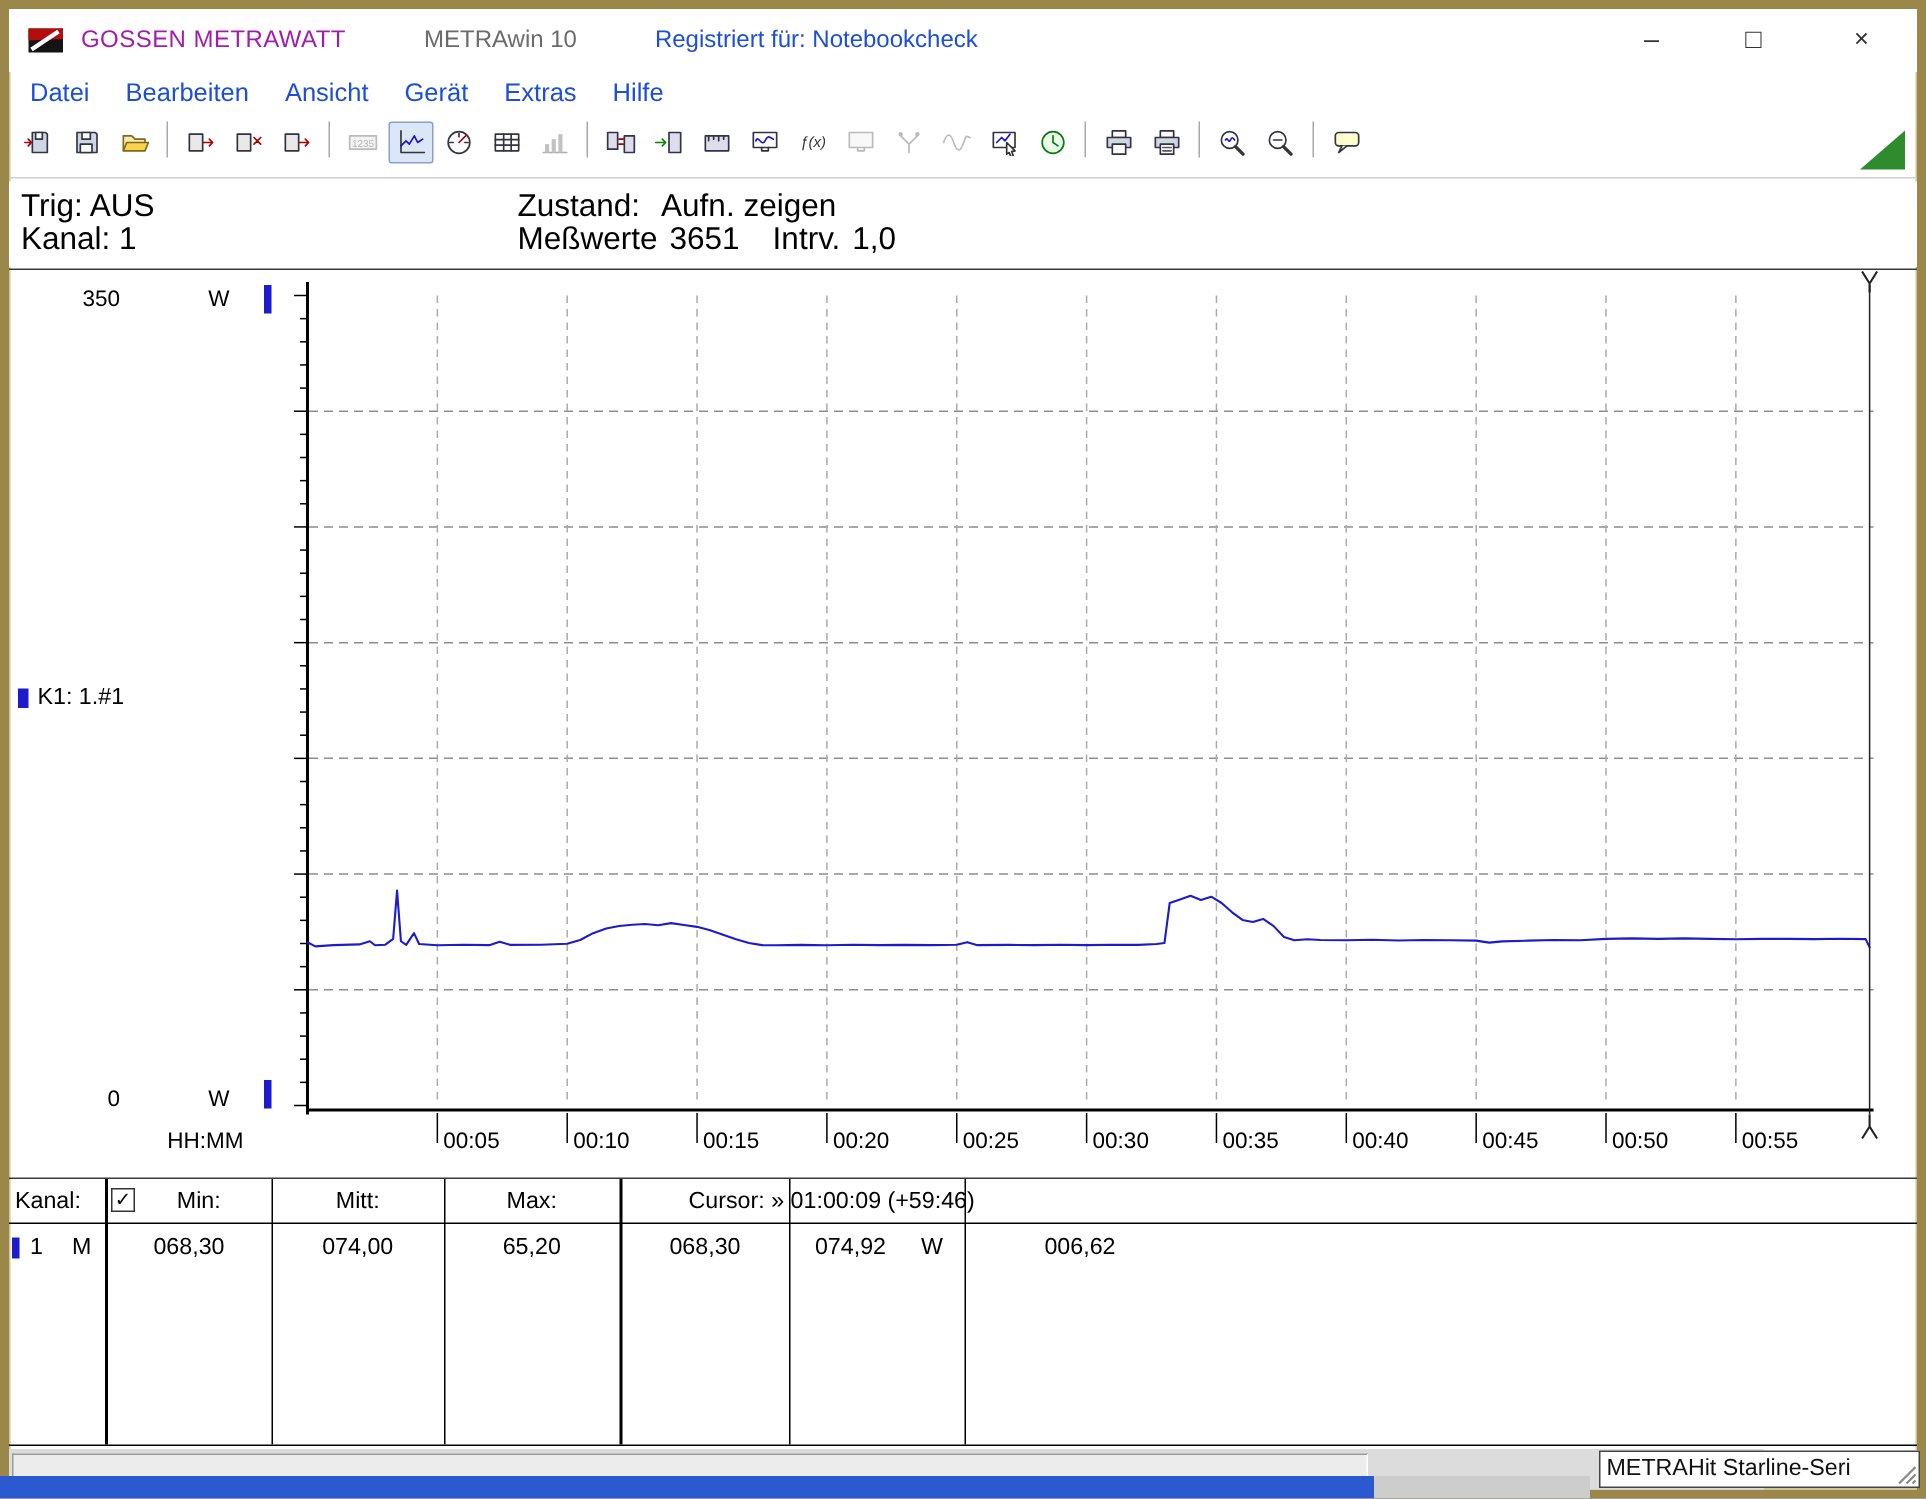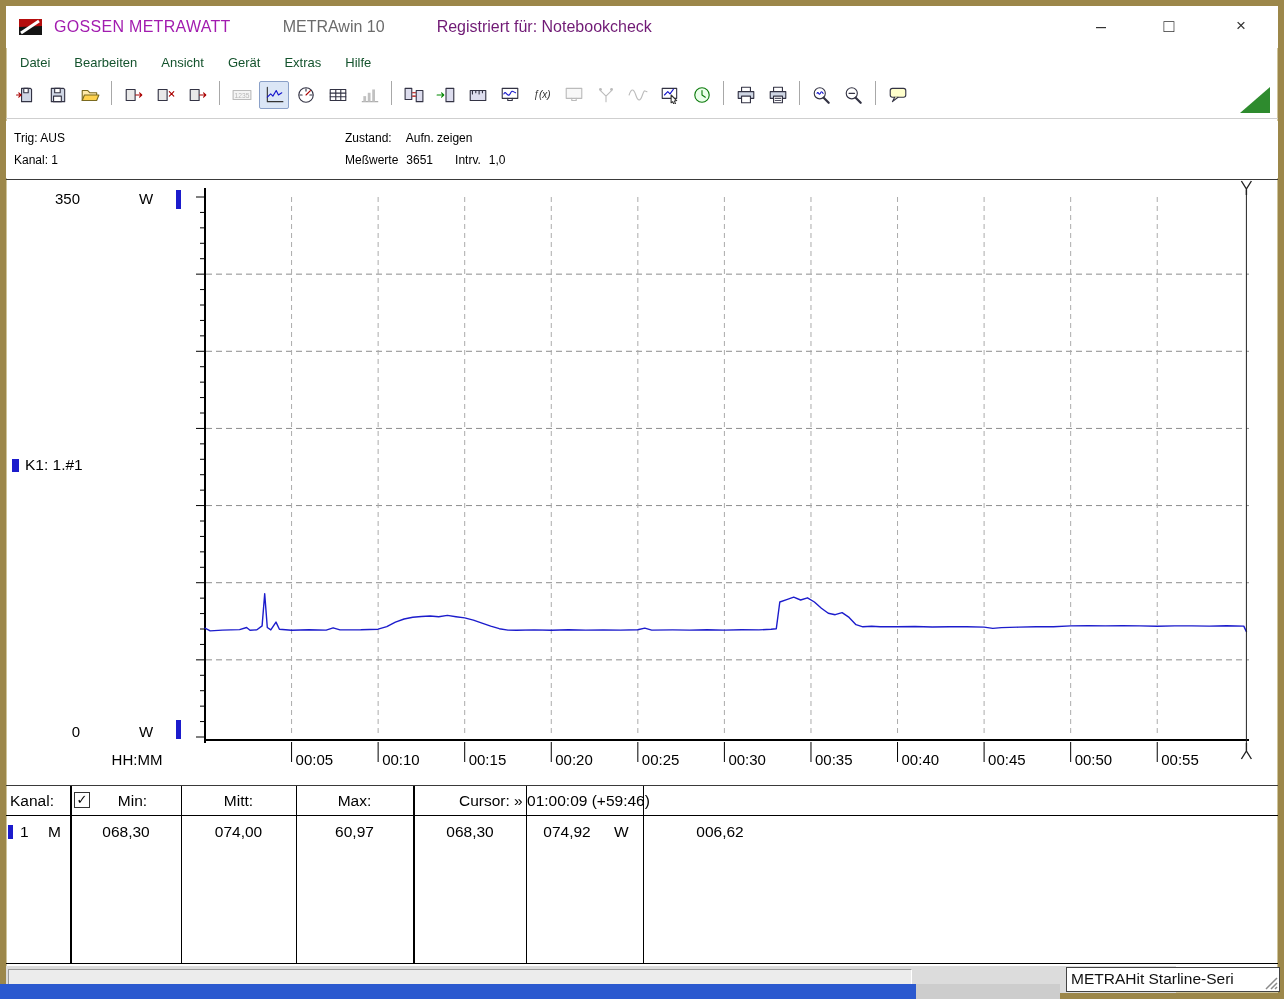--- a/index.html
+++ b/index.html
@@ -10,43 +10,43 @@
     font-family:"Liberation Sans", sans-serif;
     overflow:hidden;
   }
   .window-bg { position:absolute; left:6px; top:6px; width:1272px; height:987px; background:#ffffff; box-shadow: inset 0 0 0 1px #cfc49a; }
 
   
   .titlebar { position:absolute; left:6px; top:6px; width:1272px; height:42px; background:#fff; display:flex; align-items:center; color:#6b6b6b; font-size:16px; z-index:2; }
   .logo { margin-left:12px; display:inline-flex; }
   .brand { margin-left:10px; color:#a21caf; letter-spacing:0.3px; }
   .apptitle { margin-left:52px; color:#6b6b6b; }
-  .registered { margin-left:52px; color:#701a75; }
+  .registered { margin-left:52px; color:#1d4ed8; }
   .winbtn { position:absolute; top:6px; width:34px; height:28px; text-align:center; line-height:28px; font-size:18px; color:#333; cursor:default; }
   .winbtn.min { right:160px; }
   .winbtn.max { right:92px; }
   .winbtn.close { right:20px; font-size:17px; }
 
   
-  .menubar { position:absolute; left:8px; top:48px; width:1268px; height:30px; background:#fff; display:flex; align-items:center; font-size:13px; color:#14532d; z-index:2; }
+  .menubar { position:absolute; left:8px; top:48px; width:1268px; height:30px; background:#fff; display:flex; align-items:center; font-size:17px; color:#1d4ed8; z-index:2; }
   .menu-item { padding:4px 12px 6px 12px; }
 
   
   .toolbar { position:absolute; left:10px; top:81px; height:34px; display:flex; align-items:flex-start; z-index:2; }
   .tb-btn { width:30px; height:28px; border:1px solid transparent; display:flex; align-items:center; justify-content:center; margin:0 1px; border-radius:2px; }
   .tb-btn.pressed { border:1px solid #8aa0c8; background:#dbe6f6; }
   .tb-btn.disabled { opacity:0.40; filter:grayscale(1); }
   .tb-btn svg * { stroke-linecap:round; stroke-linejoin:round; }
   .tb-btn text { font-family:"Liberation Sans", sans-serif; }
   .tb-sep { width:2px; height:24px; margin:0 5px; background:linear-gradient(to right,#a8a8a8 50%, #ffffff 50%); }
   .toolbar-underline { position:absolute; left:6px; top:118px; width:1272px; height:1px; background:#cfcfcf; z-index:2; }
   .green-tri { position:absolute; left:1240px; top:87px; width:0; height:0; border-bottom:26px solid #2e8b2e; border-left:30px solid transparent; z-index:2; }
 
   
-  .statuspanel { position:absolute; left:6px; top:121px; width:1272px; height:57px; background:#fff; font-size:12px; color:#000; z-index:2; }
+  .statuspanel { position:absolute; left:6px; top:121px; width:1272px; height:57px; background:#fff; font-size:21px; color:#000; z-index:2; }
   .sp-col1 { position:absolute; left:8px; top:6px; line-height:22px; }
   .sp-col2 { position:absolute; left:339px; top:6px; line-height:22px; }
   .sp-gap1 { display:inline-block; width:14px; }
   .sp-gap2 { display:inline-block; width:8px; }
   .sp-gap3 { display:inline-block; width:22px; }
 
   .fullline { position:absolute; left:6px; width:1272px; height:1px; background:#3a3a3a; z-index:3; }
 
   
   .chartpanel { position:absolute; left:0; top:180px; width:1284px; height:606px; z-index:2; }
@@ -414,21 +414,21 @@
     <span class="th center" style="left:297px; width:115px;">Max:</span>
     <span class="th" style="left:420px;margin-left:39px;">Cursor: » 01:00:09 (+59:46)</span>
 
     <div class="hline-local" style="top:29px;"></div>
 
     <span class="chmark" id="chmark" style="background: rgb(28, 28, 204);"></span>
     <span class="td" style="left:20px;">1</span>
     <span class="td" style="left:48px;">M</span>
     <span class="td center" style="left:72px; width:108px;">068,30</span>
     <span class="td center" style="left:182px; width:113px;">074,00</span>
-    <span class="td center" style="left:297px; width:115px;">60,97</span>
+    <span class="td center" style="left:297px; width:115px;">65,20</span>
     <span class="td center" style="left:415px; width:110px;">068,30</span>
     <span class="td center" style="left:528px; width:78px;">074,92</span>
     <span class="td" style="left:614px;">W</span>
     <span class="td center" style="left:650px; width:140px;">006,62</span>
 
     <div class="hline-local" style="top:177px;"></div>
   </div>
 
   <div class="statusbar">
     <div class="sb-left"></div>

